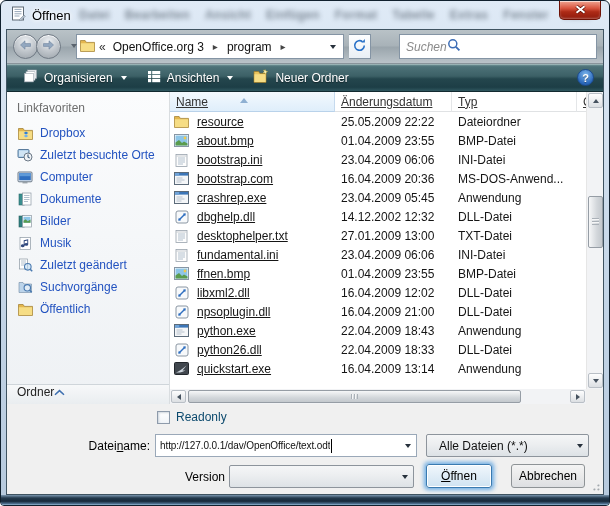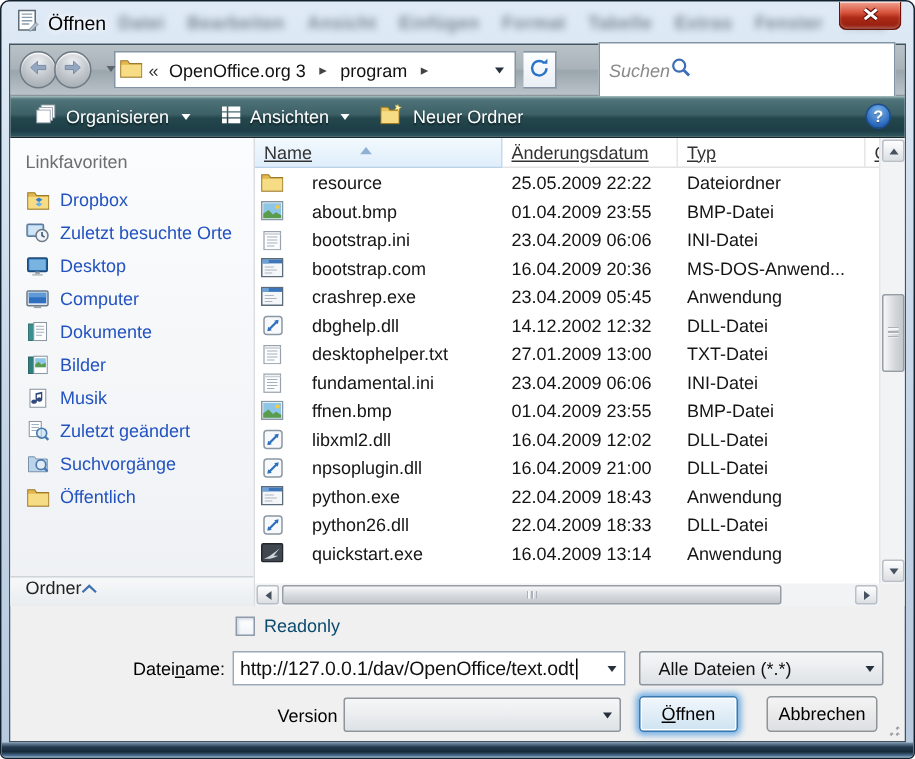--- a/index.html
+++ b/index.html
@@ -36,21 +36,21 @@
   .addressbar{width:268px;height:25px;background:#fff;border:1px solid #8494a4;display:flex;
     align-items:center;padding:0 3px;gap:4px;flex:0 0 268px;}
   .crumb-chevrons{color:#333;}
   .crumb{padding:2px 3px;}
   .crumb-sep{color:#444;font-size:10px;padding:0 2px;}
   .addr-caret{margin-left:auto;width:14px;display:flex;justify-content:center;}
   .tri-down{width:0;height:0;border-left:3.5px solid transparent;border-right:3.5px solid transparent;
     border-top:4.5px solid #27313c;}
   .refresh-btn{width:22px;height:25px;border:1px solid #8494a4;border-left:none;
     background:linear-gradient(#fdfeff,#e9eff5);display:flex;align-items:center;justify-content:center;flex:0 0 22px;}
-  .searchbox{margin-left:auto;width:198px;height:37px;background:#fff;border:1px solid #8494a4;
+  .searchbox{margin-left:auto;width:198px;height:25px;background:#fff;border:1px solid #8494a4;
     display:flex;align-items:center;padding:0 6px;flex:0 0 198px;}
   .search-ph{color:#8a8a8a;font-style:italic;}
   .searchbox svg{margin-left:auto;}
   
   .toolbar{height:28px;flex:0 0 28px;display:flex;align-items:center;padding:0 9px;gap:6px;
     background:linear-gradient(180deg,#7fa0a2 0%,#4d7278 10%,#3c6066 45%,#24464d 55%,#1d3e46 86%,#2f575f 100%);
     border-bottom:1px solid #122a30;box-shadow:inset 0 1px 0 rgba(255,255,255,.25);}
   .tb-btn{display:flex;align-items:center;gap:6px;color:#fff;padding:3px 7px;border-radius:3px;
     text-shadow:0 1px 1px rgba(0,0,0,.45);}
   .tb-caret{width:0;height:0;border-left:3.5px solid transparent;border-right:3.5px solid transparent;
@@ -71,21 +71,21 @@
   .sb-footer svg{margin-left:auto;}
   .filearea{flex:1;position:relative;display:flex;flex-direction:column;min-width:0;}
   .list-head{height:20px;flex:0 0 20px;display:grid;grid-template-columns:165px 117px 125px 1fr;
     margin-right:17px;background:#fff;}
   .hd{position:relative;display:flex;align-items:center;padding-left:6px;color:#333;
     border-right:1px solid #e4e6e8;border-bottom:1px solid #e0e2e4;text-decoration:underline;}
   .hd-name{background:linear-gradient(#f3f9fe,#dfeefb);border-right-color:#c6daee;border-bottom-color:#b9d2ea;}
   .sort-arrow{position:absolute;left:70px;top:0;}
   .rows{flex:1;margin-right:17px;overflow:hidden;}
   .row{height:19px;display:grid;grid-template-columns:165px 117px 125px 1fr;align-items:center;color:#151515;}
-  .cell-name{display:flex;align-items:center;gap:19px;padding-left:4px;overflow:hidden;white-space:nowrap;}
+  .cell-name{display:flex;align-items:center;gap:8px;padding-left:4px;overflow:hidden;white-space:nowrap;text-decoration:underline;}
   .cell-date,.cell-type{padding-left:6px;white-space:nowrap;overflow:hidden;}
   .f-ico{width:15px;display:flex;justify-content:center;flex:0 0 15px;}
   
   .vscroll{position:absolute;top:0;right:0;bottom:15px;width:17px;background:#f2f3f5;border-left:1px solid #e6e6e6;}
   .sc-btn{position:absolute;left:1px;width:15px;height:15px;border:1px solid #b9bfc6;border-radius:2px;
     background:linear-gradient(#fefefe,#dcdfe3);display:flex;align-items:center;justify-content:center;}
   .sc-up{top:1px;} .sc-dn{bottom:1px;}
   .tri-u{width:0;height:0;border-left:3.5px solid transparent;border-right:3.5px solid transparent;border-bottom:4.5px solid #46525f;}
   .tri-d{width:0;height:0;border-left:3.5px solid transparent;border-right:3.5px solid transparent;border-top:4.5px solid #46525f;}
   .tri-l{width:0;height:0;border-top:3.5px solid transparent;border-bottom:3.5px solid transparent;border-right:4.5px solid #46525f;}
@@ -107,21 +107,21 @@
   
   .footer{height:90px;flex:0 0 90px;position:relative;background:#f0f0f0;}
   .readonly-row{position:absolute;left:150px;top:6px;display:flex;align-items:center;gap:6px;}
   .checkbox{width:13px;height:13px;border:1px solid #8e9bab;background:linear-gradient(#fff,#f0f4f8);
     box-shadow:inset 1px 1px 2px rgba(120,140,160,.35);}
   .readonly-lbl{color:#0c4a6e;text-align:right;}
   .fn-label{position:absolute;left:0;top:35px;width:143px;text-align:right;color:#000;}
   .accel{text-decoration:underline;}
   .input-combo{position:absolute;left:148px;top:30px;width:262px;height:23px;background:#fff;
     border:1px solid #9aa8b8;display:flex;align-items:center;padding-left:4px;}
-  .input-text{font-size:13px;letter-spacing:-.1px;white-space:nowrap;overflow:hidden;}
+  .input-text{font-size:10px;letter-spacing:-.1px;white-space:nowrap;overflow:hidden;}
   .caret-bar{display:inline-block;width:1px;height:14px;background:#000;margin-left:1px;vertical-align:middle;}
   .combo-arrow{margin-left:auto;width:17px;align-self:stretch;display:flex;align-items:center;justify-content:center;}
   .combo{border:1px solid #8d949c;border-radius:2px;display:flex;align-items:center;padding-left:12px;
     background:linear-gradient(#f5f6f7,#eceef0 45%,#dde2e6);}
   .filetype-combo{position:absolute;left:419px;top:30px;width:163px;height:23px;}
   .version-lbl{position:absolute;left:120px;top:66px;width:98px;text-align:right;color:#000;}
   .version-combo{position:absolute;left:222px;top:61px;width:185px;height:23px;}
   .btn{position:absolute;height:24px;border:1px solid #8e9396;border-radius:3px;color:#000;
     background:linear-gradient(#f4f4f4,#ebebeb 45%,#dddfe2);display:flex;align-items:center;justify-content:center;}
   .btn-open{left:419px;top:60px;width:66px;border-color:#3a7ab0;
@@ -259,31 +259,20 @@
                   <rect x="2" y="2.5" width="9" height="6" fill="#cfe4f4"></rect>
                   <circle cx="11" cy="9" r="4" fill="#eef2f6" stroke="#6b7886"></circle>
                   <path d="M11 6.6V9l1.7 1.1" stroke="#3b5a78" fill="none" stroke-width="1.1"></path>
                 </svg>
               </span>
               <span>Zuletzt besuchte Orte</span>
             </div>
             <div class="sb-item">
               <span class="sb-ico">
                 <svg width="16" height="13" viewBox="0 0 16 13">
-                  <rect x="1.5" y="1" width="13" height="9" rx="1" fill="#3173b4" stroke="#1d4a78"></rect>
-                  <rect x="2.5" y="2" width="11" height="7" fill="#79b3e2"></rect>
-                  <rect x="6.5" y="10" width="3" height="1.6" fill="#8e979e"></rect>
-                  <rect x="4.5" y="11.6" width="7" height="1.2" fill="#b7bec4"></rect>
-                </svg>
-              </span>
-              <span>Desktop</span>
-            </div>
-            <div class="sb-item">
-              <span class="sb-ico">
-                <svg width="16" height="13" viewBox="0 0 16 13">
                   <rect x="1" y="1" width="14" height="9.8" rx="1" fill="#dfe7ee" stroke="#6b7988"></rect>
                   <rect x="2.2" y="2.2" width="11.6" height="7" fill="#2f6fc0"></rect>
                   <rect x="2.2" y="2.2" width="11.6" height="3" fill="#5e9ad8"></rect>
                   <rect x="5.5" y="11" width="5" height="1.4" fill="#98a1a8"></rect>
                 </svg>
               </span>
               <span>Computer</span>
             </div>
             <div class="sb-item">
               <span class="sb-ico">

